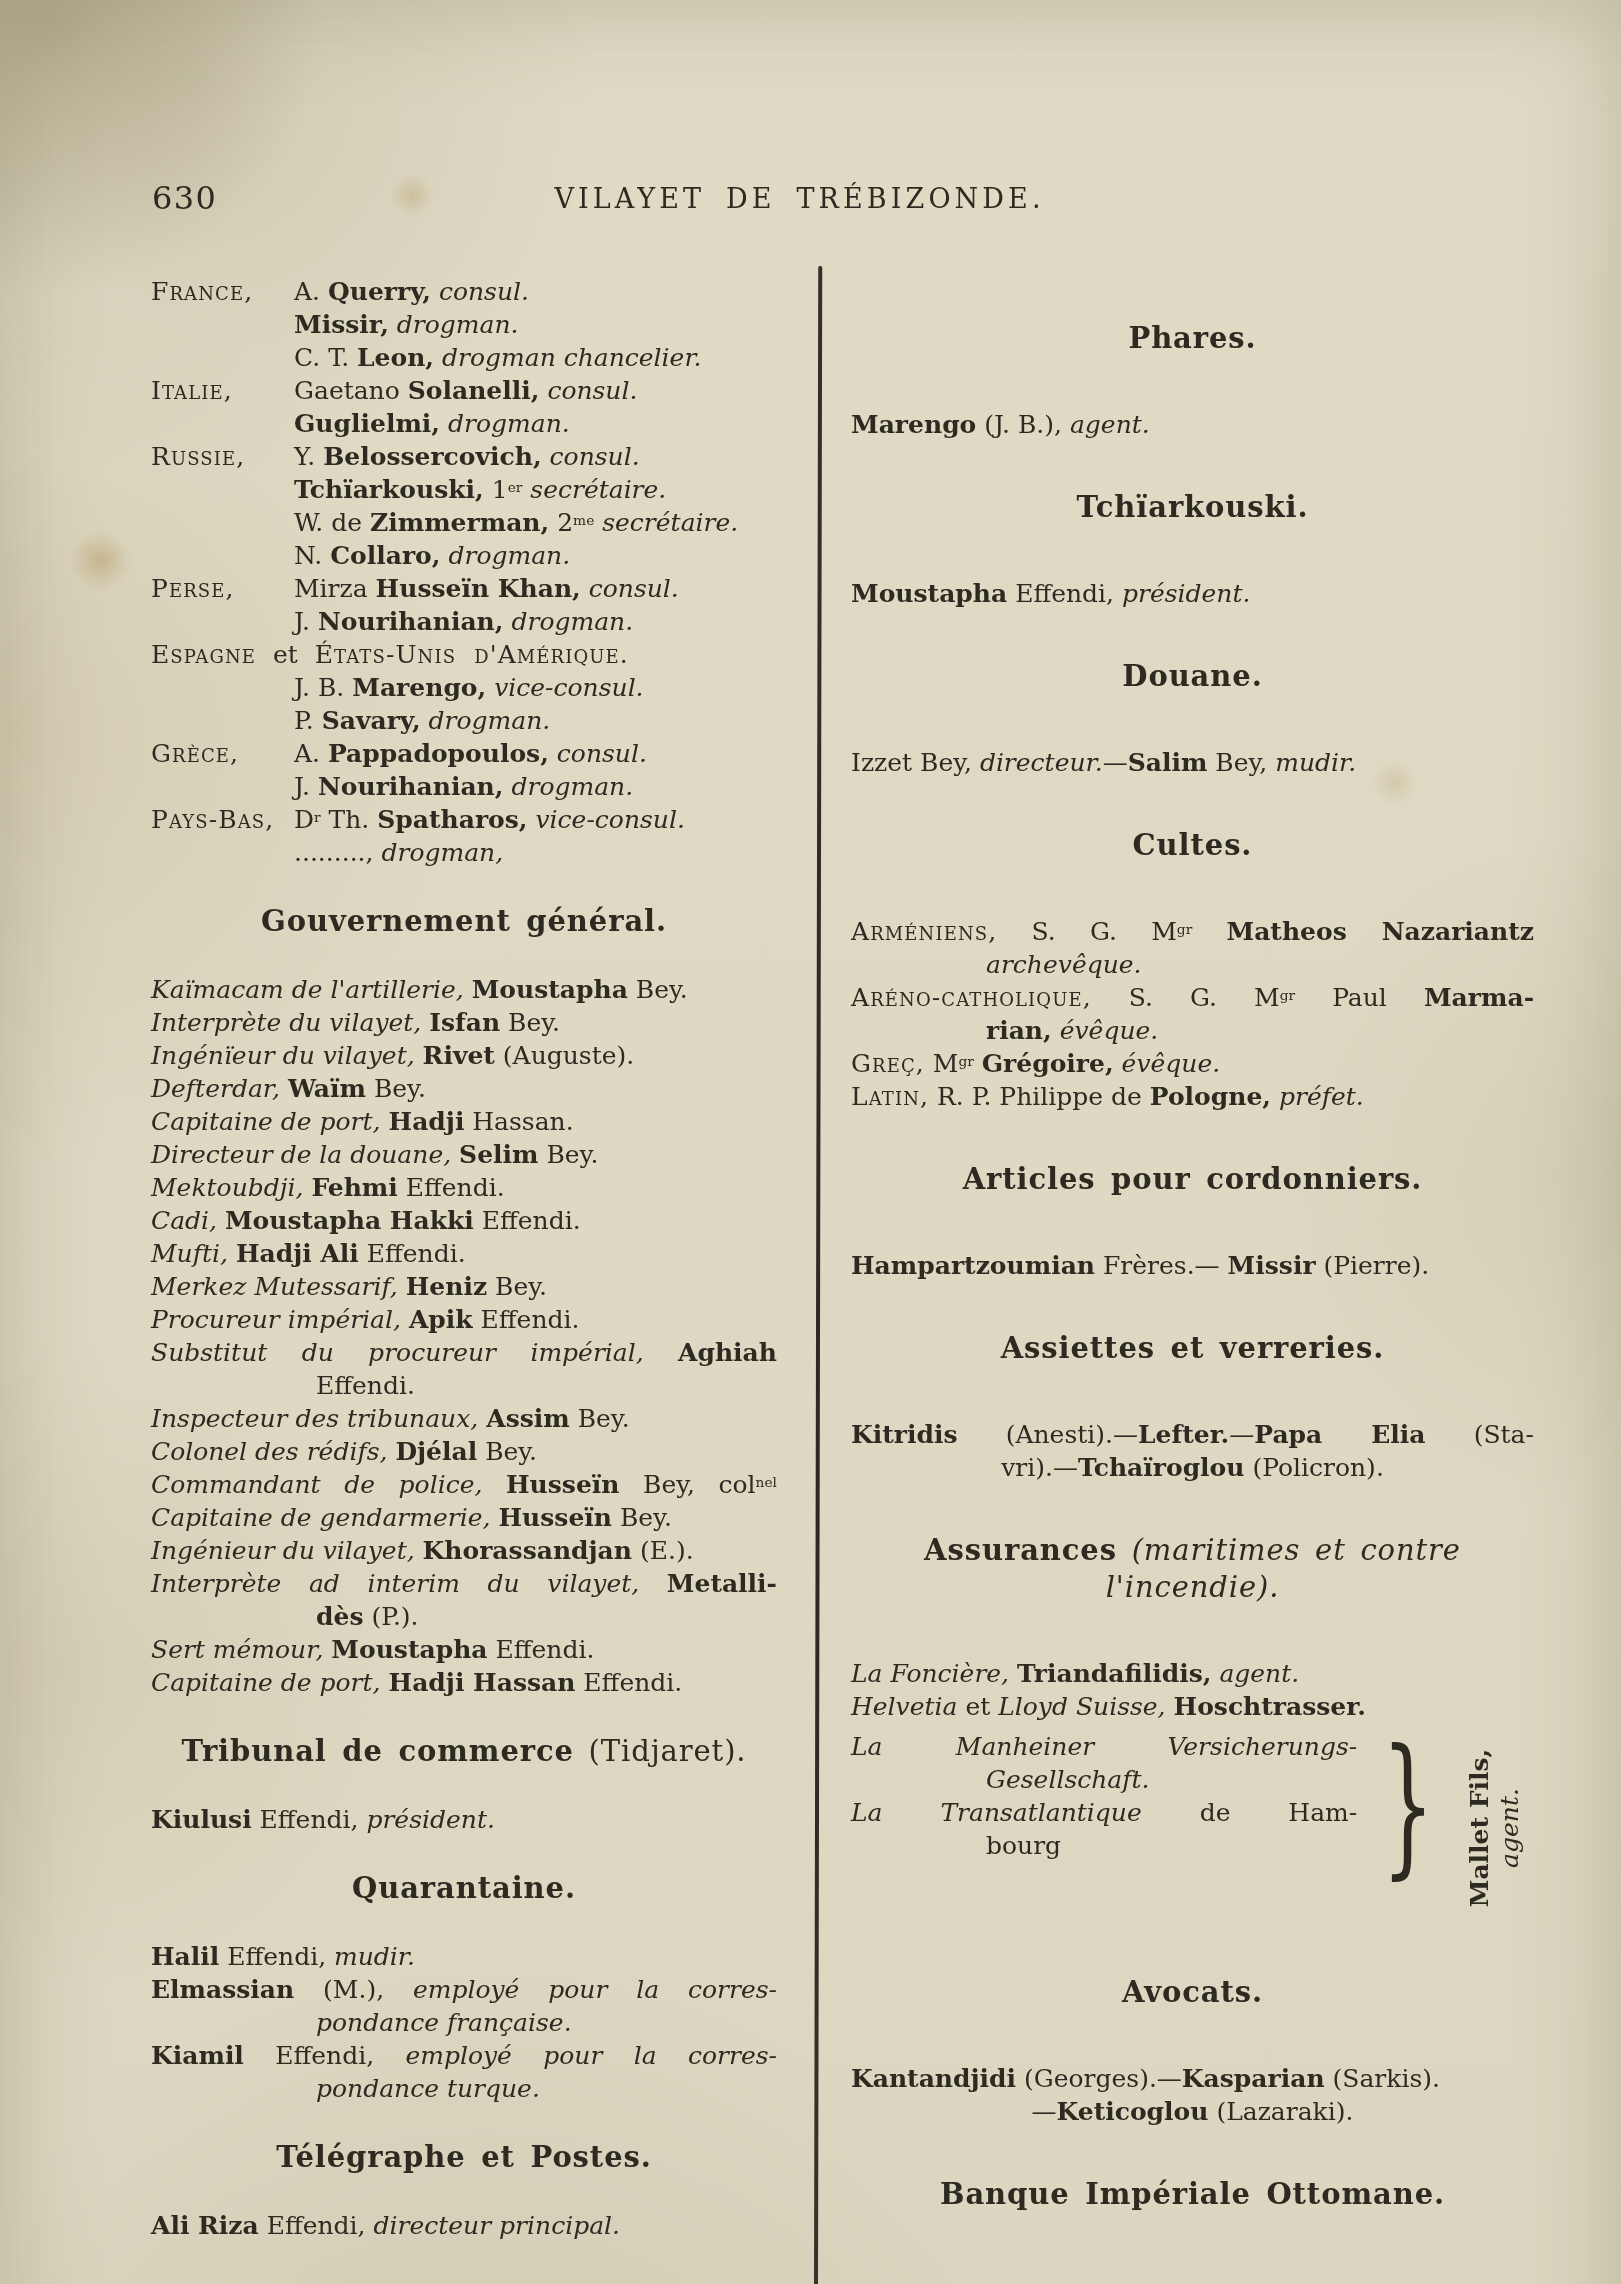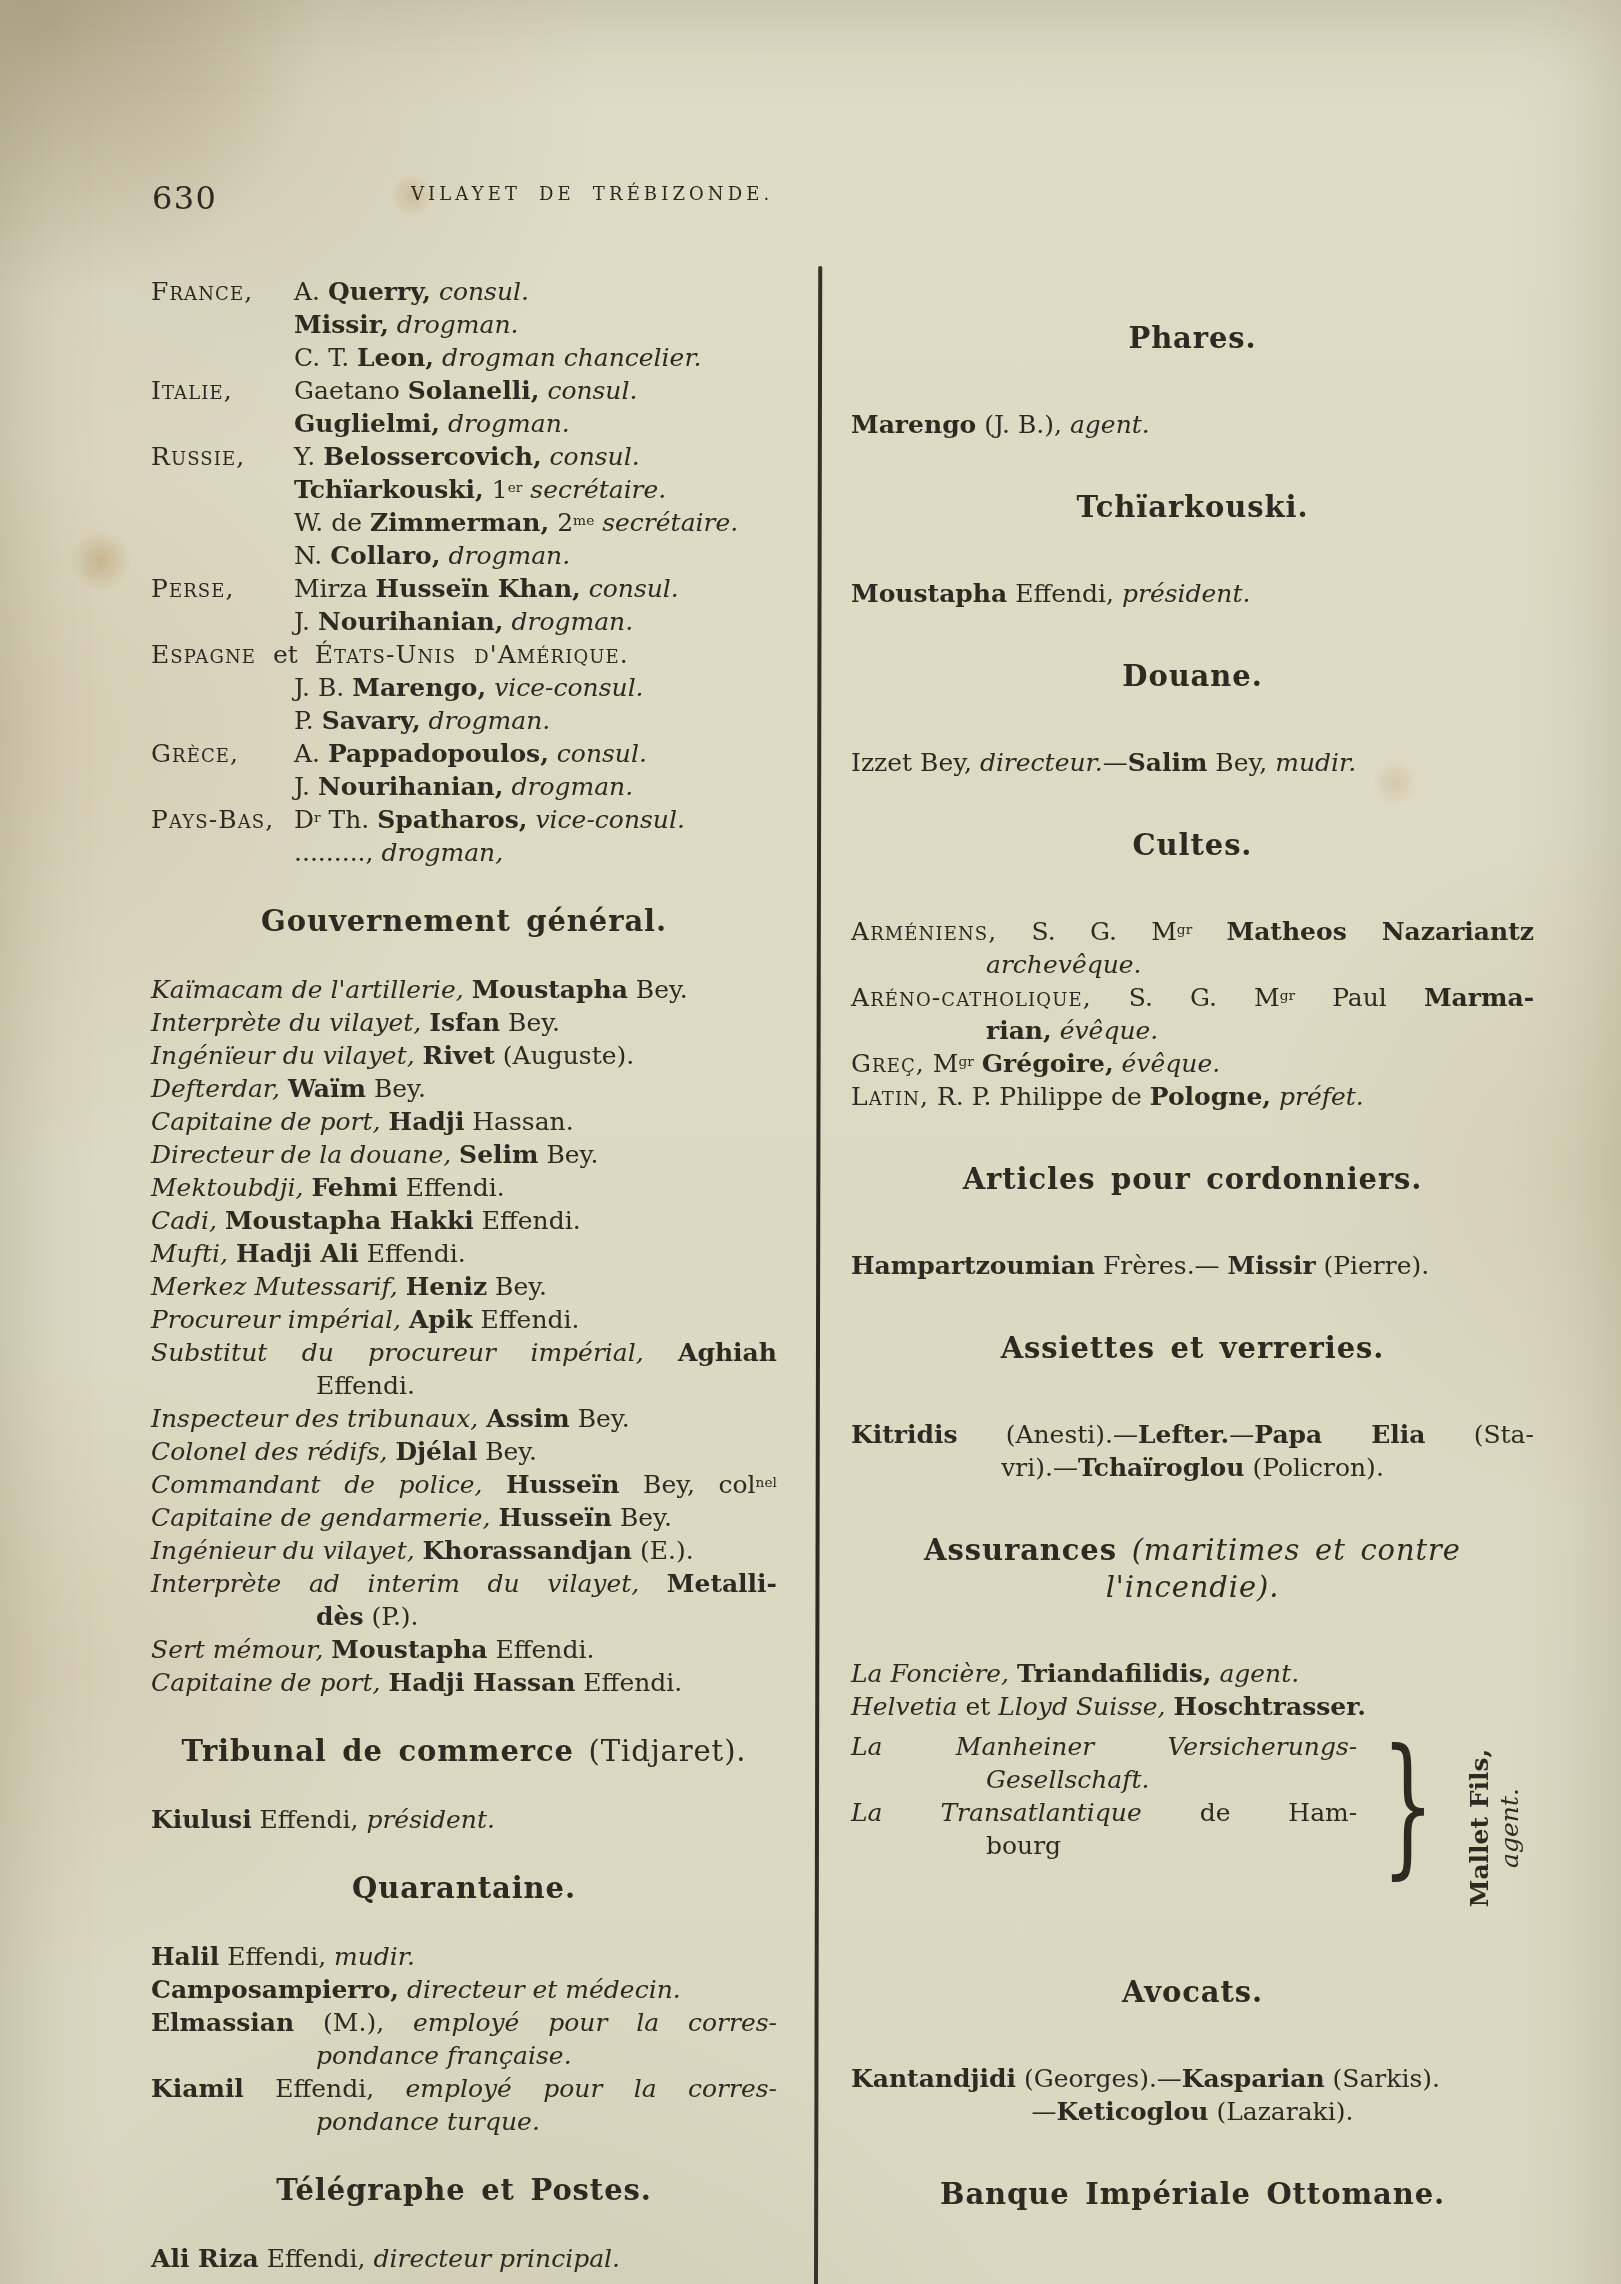--- a/index.html
+++ b/index.html
@@ -22,21 +22,21 @@
     color:#2e2a21;
     font-family:"DejaVu Serif", serif;
     overflow:hidden;
   }
   .pageno{
     position:absolute;left:152px;top:179px;
     font-size:32px;letter-spacing:1.4px;
   }
   .runtitle{
     position:absolute;left:411px;top:183px;width:777px;
-    text-align:left;font-size:18px;letter-spacing:4.1px;word-spacing:8.2px;
+    text-align:center;font-size:27px;letter-spacing:4.1px;word-spacing:8.2px;
   }
   .divider{
     position:absolute;left:816px;top:266px;width:3.7px;height:2138px;
     background:linear-gradient(180deg,#35302a,#2c2822 60%,#3a352c);
     transform:rotate(.12deg);
     border-radius:1.8px;
   }
   .cols{position:absolute;left:151px;top:272px;display:flex;}
   .col-left{width:626px;}
   .colgap{width:64px;}
@@ -145,21 +145,20 @@
           <div><span class="b">Tribunal de commerce</span><span> (Tidjaret).</span></div>
         </div>
         <div class="block">
           <div class="line"><span class="b">Kiulusi</span><span> Effendi, </span><span class="i">président.</span></div>
         </div>
         <div class="heading block">
           <div><span class="b">Quarantaine.</span></div>
         </div>
         <div class="block">
           <div class="line"><span class="b">Halil</span><span> Effendi, </span><span class="i">mudir.</span></div>
-          <div class="line"><span class="b">Camposampierro,</span><span class="i"> directeur et médecin.</span></div>
           <div class="line j"><span class="b">Elmassian</span><span> (M.), </span><span class="i">employé pour la corres-</span></div>
           <div class="line ind2"><span class="i">pondance française.</span></div>
           <div class="line j"><span class="b">Kiamil</span><span> Effendi, </span><span class="i">employé pour la corres-</span></div>
           <div class="line ind2"><span class="i">pondance turque.</span></div>
         </div>
         <div class="heading block">
           <div><span class="b">Télégraphe et Postes.</span></div>
         </div>
         <div class="block">
           <div class="line"><span class="b">Ali Riza</span><span> Effendi, </span><span class="i">directeur principal.</span></div>

